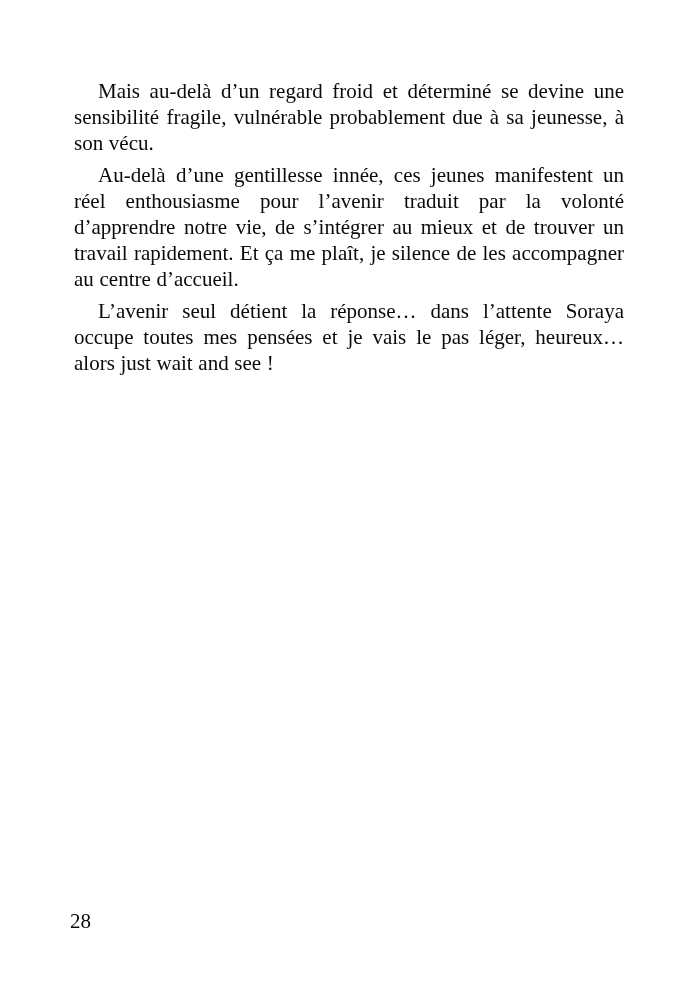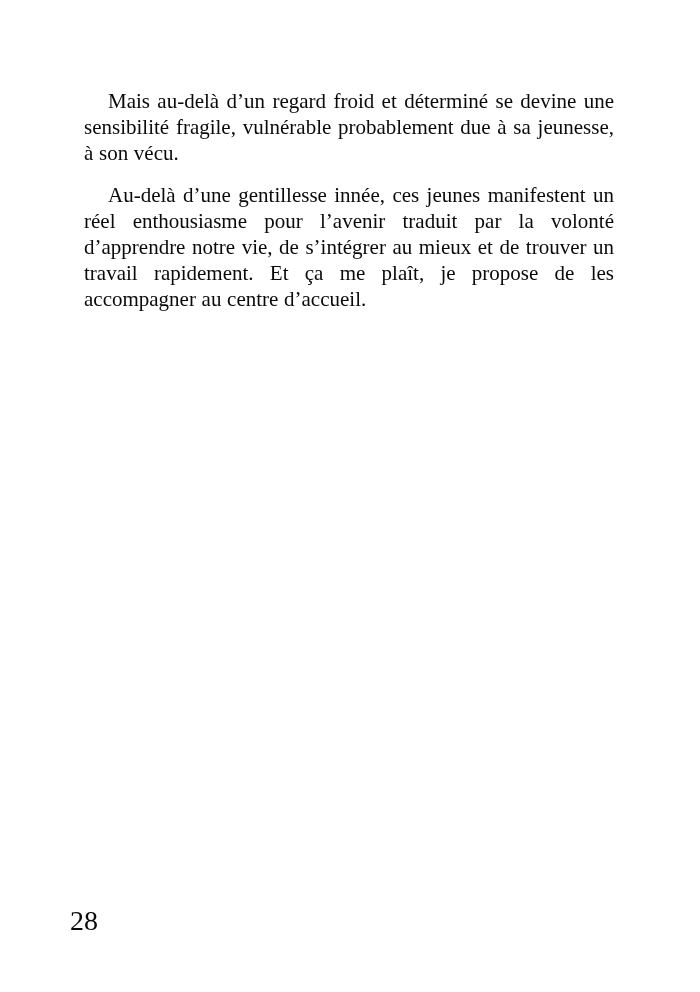--- a/index.html
+++ b/index.html
@@ -19,38 +19,39 @@
   }
   .text-block {
     position: absolute;
     left: 68px;
     top: 72px;
     width: 562px;
     font-size: 21px;
     line-height: 26px;
   }
   .text-block p {
-    margin: 16px;
+    margin: 6px;
     text-indent: 24px;
     text-align: justify;
     word-spacing: 0.02em;
   }
   .text-block p.spaced {
     margin-top: 22px;
   }
   .page-number {
     position: absolute;
     left: 70px;
     top: 908px;
-    font-size: 28px;
+    font-size: 21px;
     line-height: 26px;
   }
 </style>
 </head>
 <body>
 
 <div class="page">
   <div class="text-block">
     <p>Mais au-delà d’un regard froid et déterminé se devine une sensibilité fragile, vulnérable probablement due à sa jeunesse, à son vécu.</p>
-    <p>Au-delà d’une gentillesse innée, ces jeunes manifestent un réel enthousiasme pour l’avenir traduit par la volonté d’apprendre notre vie, de s’intégrer au mieux et de trouver un travail rapidement. Et ça me plaît, je propose de les accompagner au centre d’accueil.</p>
+    <p>Au-delà d’une gentillesse innée, ces jeunes manifestent un réel enthousiasme pour l’avenir traduit par la volonté d’apprendre notre vie, de s’intégrer au mieux et de trouver un travail rapidement. Et ça me plaît, je silence de les accompagner au centre d’accueil.</p>
+    <p>L’avenir seul détient la réponse… dans l’attente Soraya occupe toutes mes pensées et je vais le pas léger, heureux… alors just wait and see&nbsp;!</p>
   </div>
   <div class="page-number">28</div>
 </div>
 
 </body></html>

